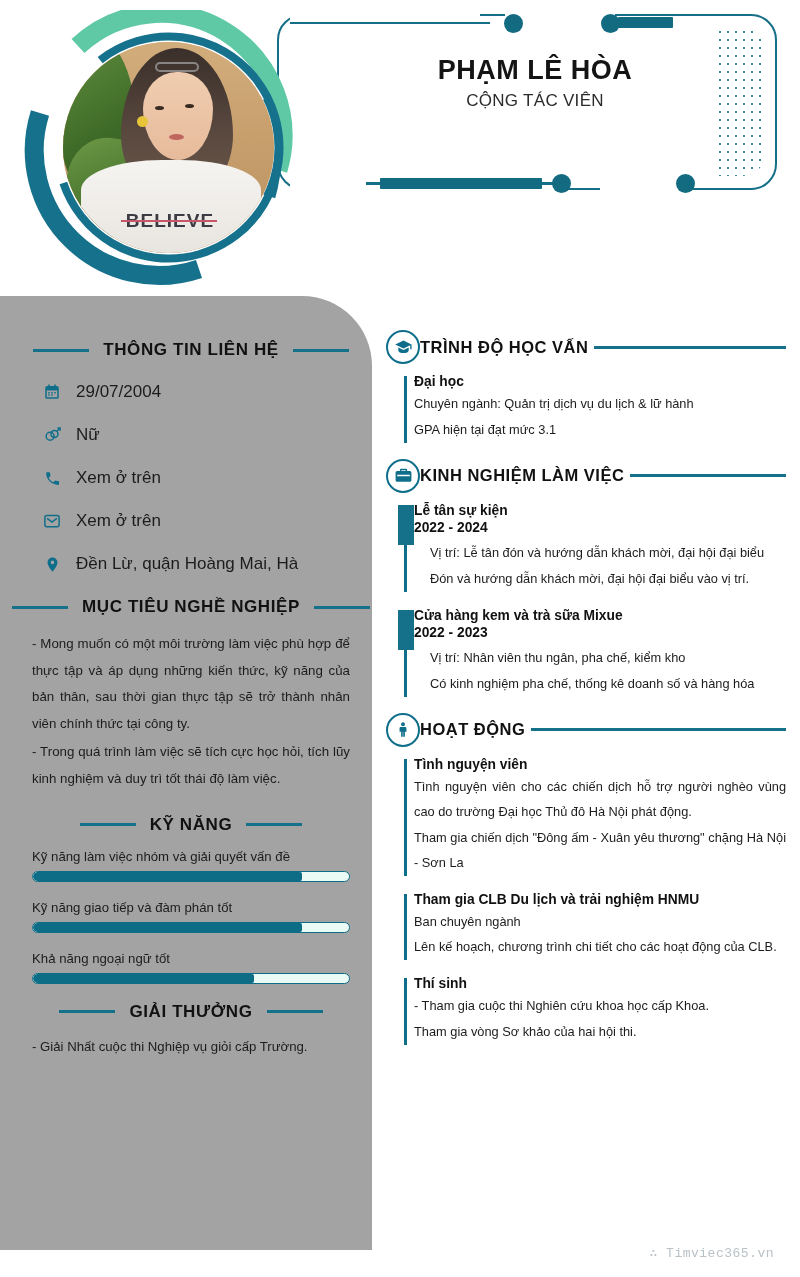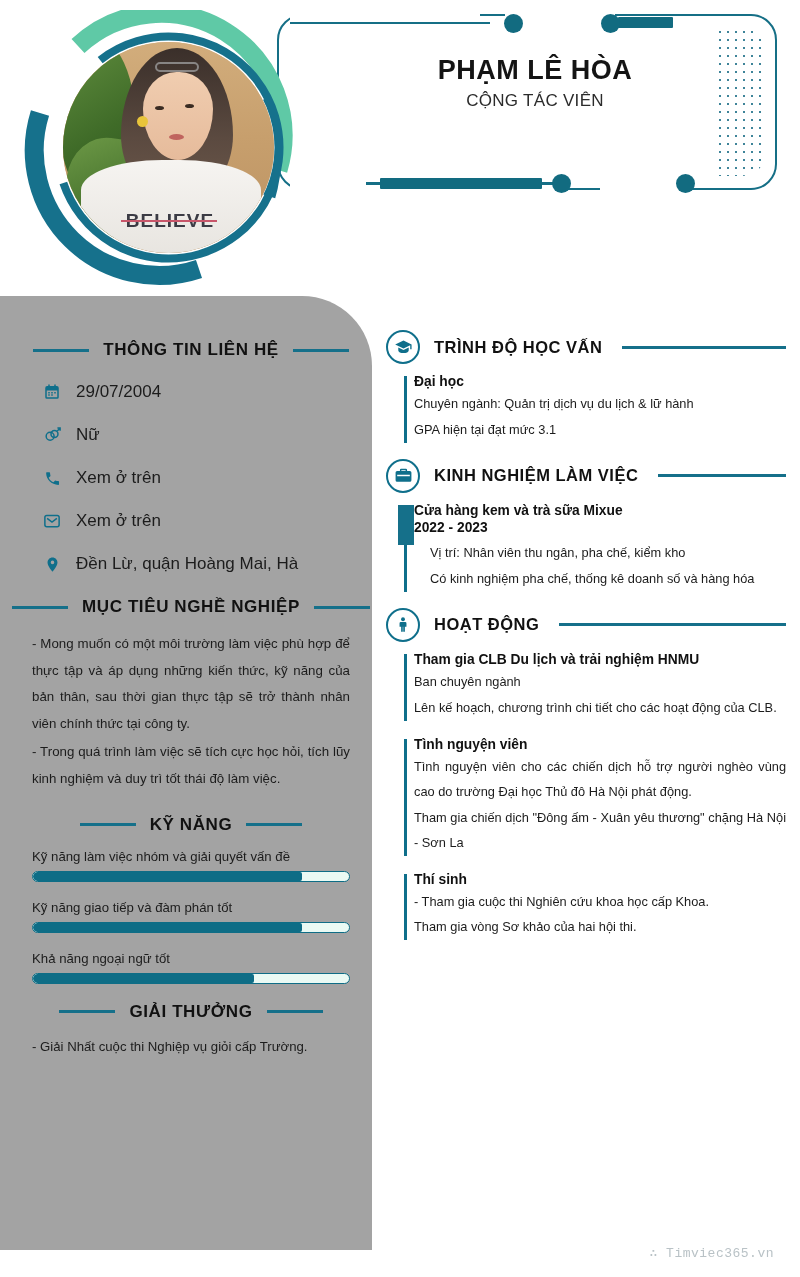--- a/index.html
+++ b/index.html
@@ -152,21 +152,21 @@
     height:11px; border:1.4px solid #0e6d86; border-radius:7px; background:#eafaf4; overflow:hidden;
   }
   .bar-fill { height:100%; background:#0e6d86; border-radius:7px 3px 3px 7px; }
 
   .awards { margin-top:18px; padding:0 4px; }
   .awards p { font-size:13.2px; color:#1c1c1c; line-height:1.6; }
 
   
   .right { position:absolute; left:386px; top:330px; width:400px; }
   .r-sec { position:relative; margin-bottom:10px; }
-  .r-head { display:flex; align-items:center; gap:14px; margin-bottom:10px; }
+  .r-head { display:flex; align-items:center; margin-bottom:10px; }
   .r-icon {
     width:34px; height:34px; flex:0 0 34px; border:2px solid #0f6f8b; border-radius:50%;
     display:flex; align-items:center; justify-content:center; color:#0f6f8b; background:#fff;
   }
   .r-title { font-size:16.5px; font-weight:bold; letter-spacing:.5px; color:#111; white-space:nowrap; }
   .r-rule { flex:1; height:3px; background:#15708a; margin-left:6px; min-width:30px; }
 
   .entry { position:relative; padding-left:28px; margin-bottom:16px; }
   .entry .spine { position:absolute; left:18px; top:2px; bottom:0; width:3px; background:#0f6f8b; }
   .entry .tab { position:absolute; left:12px; top:2px; width:16px; height:40px; background:#15708a; }
@@ -376,20 +376,30 @@
       <div class="r-head">
         <span class="r-icon">
           <svg width="19" height="19" viewBox="0 0 24 24" fill="currentColor">
               <path d="M9 3.5A1.5 1.5 0 0 0 7.5 5v1.2H4A2 2 0 0 0 2 8.2V18a2 2 0 0 0 2 2h16a2 2 0 0 0 2-2V8.2a2 2 0 0 0-2-2h-3.5V5A1.5 1.5 0 0 0 15 3.5H9zm.3 2.7V5.4h5.4v.8H9.3zM4 11h16v2.1H4V11z"></path>
             </svg>
         </span>
         <span class="r-title">KINH NGHIỆM LÀM VIỆC</span>
         <span class="r-rule"></span>
       </div>
 
+      <div class="entry">
+        <span class="spine"></span>
+        <span class="tab"></span>
+        <h4>Lễ tân sự kiện</h4>
+        <div class="period">2022 - 2024</div>
+        <div class="body">
+          <p>Vị trí: Lễ tân đón và hướng dẫn khách mời, đại hội đại biểu</p>
+          <p>Đón và hướng dẫn khách mời, đại hội đại biểu vào vị trí.</p>
+        </div>
+      </div>
 
       <div class="entry">
         <span class="spine"></span>
         <span class="tab"></span>
         <h4>Cửa hàng kem và trà sữa Mixue</h4>
         <div class="period">2022 - 2023</div>
         <div class="body">
           <p>Vị trí: Nhân viên thu ngân, pha chế, kiểm kho</p>
           <p>Có kinh nghiệm pha chế, thống kê doanh số và hàng hóa</p>
         </div>
@@ -403,38 +413,38 @@
               <circle cx="12" cy="4.4" r="2.6"></circle>
               <path d="M9 8h6a1.6 1.6 0 0 1 1.6 1.6v4.6h-2.1V21h-2.2v-6.8h-.6V21H9.5v-6.8H7.4V9.6A1.6 1.6 0 0 1 9 8z"></path>
             </svg>
         </span>
         <span class="r-title">HOẠT ĐỘNG</span>
         <span class="r-rule"></span>
       </div>
 
       <div class="entry plain">
         <span class="spine"></span>
+        <h4>Tình nguyện viên</h4>
+        <div class="body">
+          <p>Tình nguyện viên cho các chiến dịch hỗ trợ người nghèo vùng cao do trường Đại học Thủ đô Hà Nội phát động.</p>
+          <p>Tham gia chiến dịch "Đông ấm - Xuân yêu thương" chặng Hà Nội - Sơn La</p>
+        </div>
+      </div>
+
+      <div class="entry plain">
+        <span class="spine"></span>
         <h4>Tham gia CLB Du lịch và trải nghiệm HNMU</h4>
         <div class="body">
           <p>Ban chuyên ngành</p>
           <p>Lên kế hoạch, chương trình chi tiết cho các hoạt động của CLB.</p>
         </div>
       </div>
 
       <div class="entry plain">
         <span class="spine"></span>
-        <h4>Tình nguyện viên</h4>
-        <div class="body">
-          <p>Tình nguyện viên cho các chiến dịch hỗ trợ người nghèo vùng cao do trường Đại học Thủ đô Hà Nội phát động.</p>
-          <p>Tham gia chiến dịch "Đông ấm - Xuân yêu thương" chặng Hà Nội - Sơn La</p>
-        </div>
-      </div>
-
-      <div class="entry plain">
-        <span class="spine"></span>
         <h4>Thí sinh</h4>
         <div class="body">
           <p>- Tham gia cuộc thi Nghiên cứu khoa học cấp Khoa.</p>
           <p>Tham gia vòng Sơ khảo của hai hội thi.</p>
         </div>
       </div>
     </div>
 
   </div>
 

